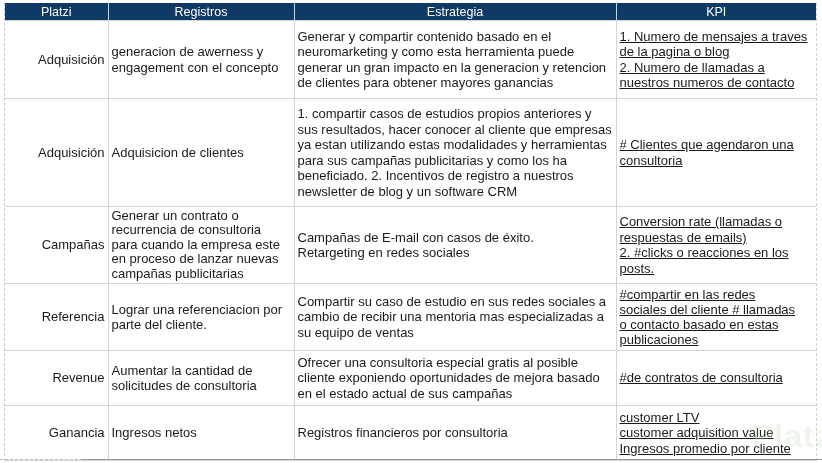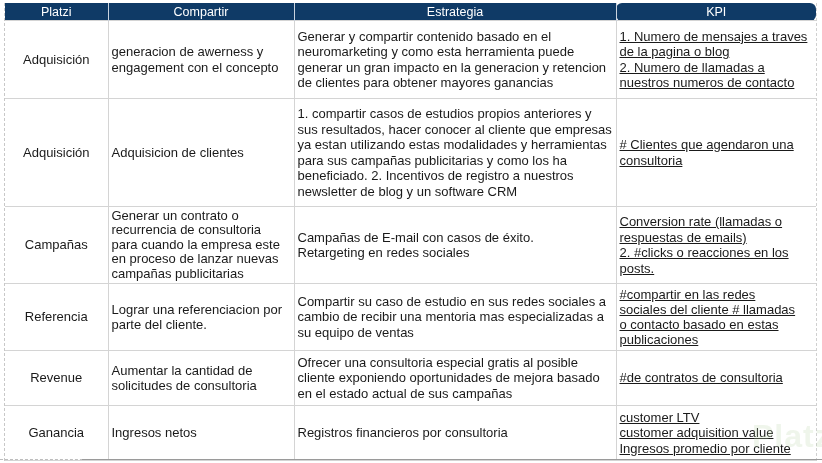--- a/index.html
+++ b/index.html
@@ -3,24 +3,24 @@
 <meta charset="utf-8">
 <style>
   html, body { margin: 0; padding: 0; background: #ffffff; }
   body { width: 822px; height: 463px; position: relative; overflow: hidden;
          font-family: "Liberation Sans", "DejaVu Sans", sans-serif; }
   .sheet { position: absolute; left: 4px; top: 3px; width: 811px;
            border-left: 1px dashed #c8c8c8; border-right: 1px dashed #d0d0d0; }
   table { border-collapse: collapse; table-layout: fixed; width: 811px; }
   th { background: #0f3a66; color: #ffffff; font-weight: normal; font-size: 12.5px;
        height: 17px; padding: 0; text-align: center; border-right: 1px solid #c9d3df; }
-  th:last-child { border-right: none; border-radius: 6px; }
+  th:last-child { border-right: none; }
   td { font-size: 13px; color: #1a1a1a; line-height: 15.5px; vertical-align: middle;
        border: 1px solid #d4d4d4; padding: 1px 3px 1px 3px; white-space: pre-line; }
-  td.etapa { text-align: center; }
+  td.etapa { text-align: right; }
   td:first-child { border-left: none; }
   td:last-child { border-right: none; text-decoration: underline; }
   .bottom-strip { position: absolute; left: 0; top: 459px; width: 822px; height: 4px;
                   border-top: 1px dashed #bdbdbd; }
   .bottom-strip .shelf { position: absolute; left: 82px; top: -1px; right: 0; height: 2px;
                   border-top: 1px solid #9a9a9a; }
   .watermark { position: absolute; left: 752px; top: 418px; font-size: 32px; font-weight: bold;
                color: rgba(190, 215, 175, 0.25); letter-spacing: 1px; }
 </style>
 </head>
@@ -30,21 +30,21 @@
   <table>
     <colgroup>
       <col style="width:103px">
       <col style="width:186px">
       <col style="width:322px">
       <col style="width:200px">
     </colgroup>
     <thead>
       <tr>
         <th>Platzi</th>
-        <th>Compartir</th>
+        <th>Registros</th>
         <th>Estrategia</th>
         <th>KPI</th>
       </tr>
     </thead>
     <tbody>
       <tr style="height:78px">
         <td class="etapa">Adquisición</td>
         <td>generacion de awerness y
 engagement con el concepto</td>
         <td>Generar y compartir contenido basado en el

